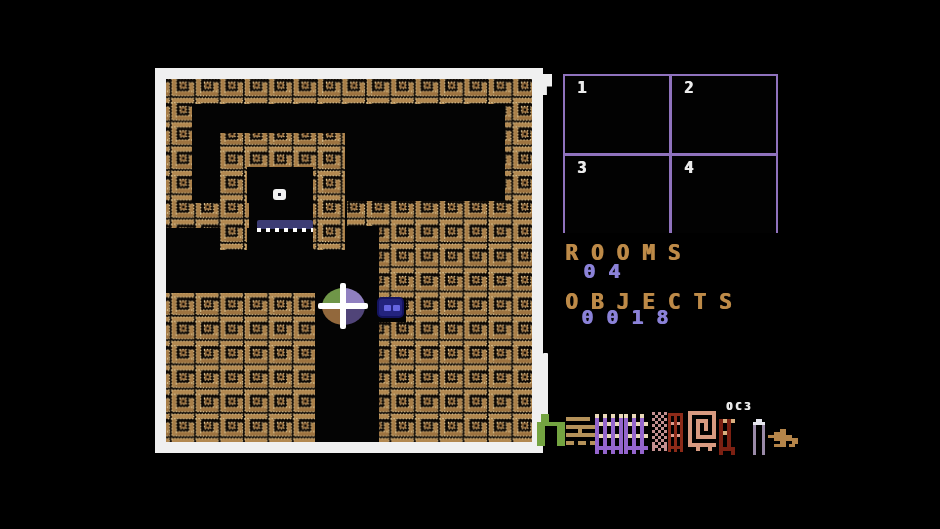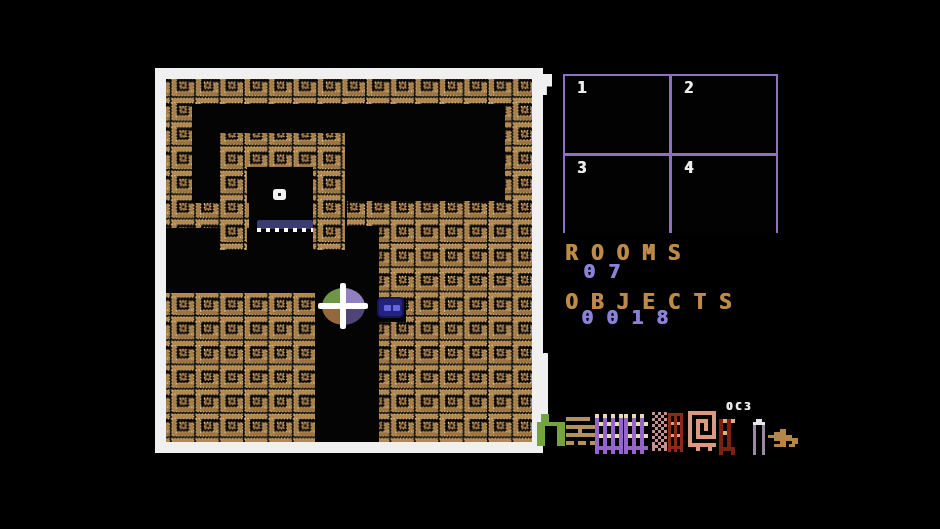--- a/index.html
+++ b/index.html
@@ -133,21 +133,21 @@
     </div>
   <div class="mm-cell" id="mm-c3">
     <span class="lbl">3</span>
     </div>
   <div class="mm-cell" id="mm-c4">
     <span class="lbl">4</span>
     </div>
 </div>
 
 <div class="abs stat-label" id="rooms-label">ROOMS</div>
-<div class="abs stat-value" id="rooms-value">07</div>
+<div class="abs stat-value" id="rooms-value">04</div>
 <div class="abs stat-label" id="objects-label">OBJECTS</div>
 <div class="abs stat-value" id="objects-value">0018</div>
 
 <div class="abs" id="mini-code">OC3</div>
 
 <div class="abs" id="sprite-row" style="left:0;top:0;width:940px;height:529px;pointer-events:none;">
     <div class="psprite" style="left: 537px; top: 414px;">
       <div class="pcell" style="left: 4px; top: 0px; width: 4px; height: 4px; background: rgb(116, 164, 65);"></div>
       <div class="pcell" style="left: 8px; top: 0px; width: 4px; height: 4px; background: rgb(116, 164, 65);"></div>
       <div class="pcell" style="left: 4px; top: 4px; width: 4px; height: 4px; background: rgb(116, 164, 65);"></div>

